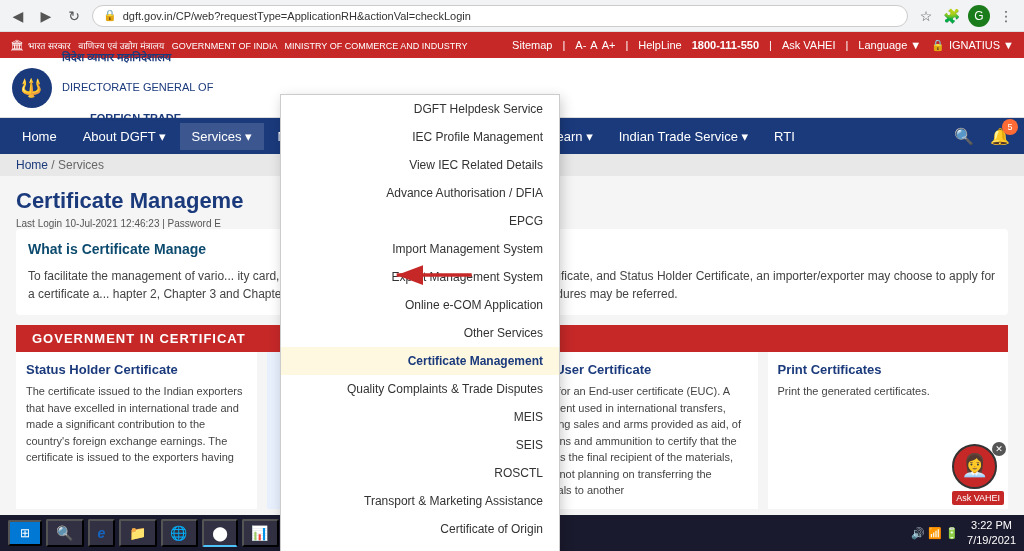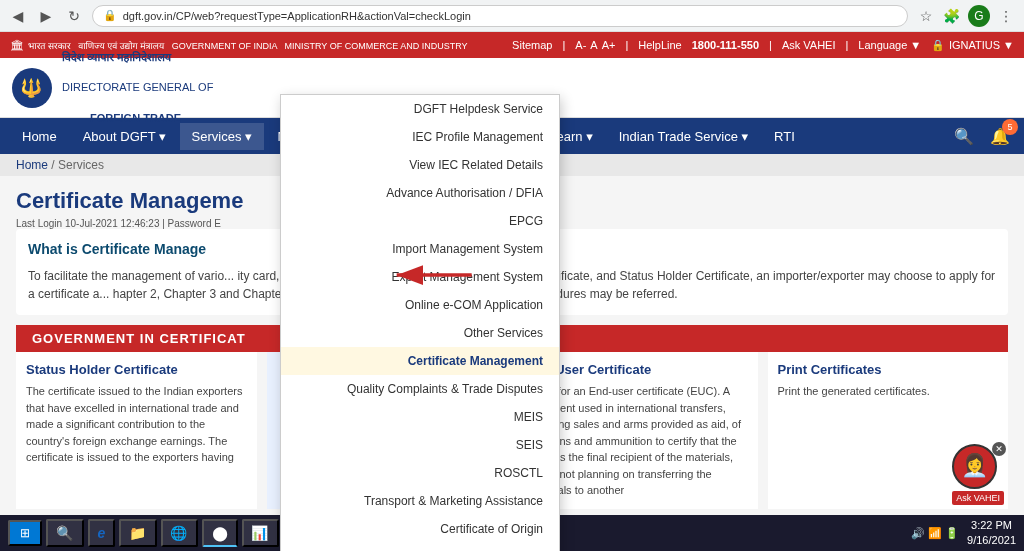--- a/index.html
+++ b/index.html
@@ -455,16 +455,16 @@
   <button class="taskbar-app">
     <span class="taskbar-app-icon">📄</span>
   </button>
   <button class="taskbar-app">
     <span class="taskbar-app-icon">📮</span>
   </button>
   <div class="taskbar-right">
     <span>🔊 📶 🔋</span>
     <div class="taskbar-time">
       <div>3:22 PM</div>
-      <div>9/16/2021</div>
+      <div>7/19/2021</div>
     </div>
   </div>
 </div>
 
 </body></html>

